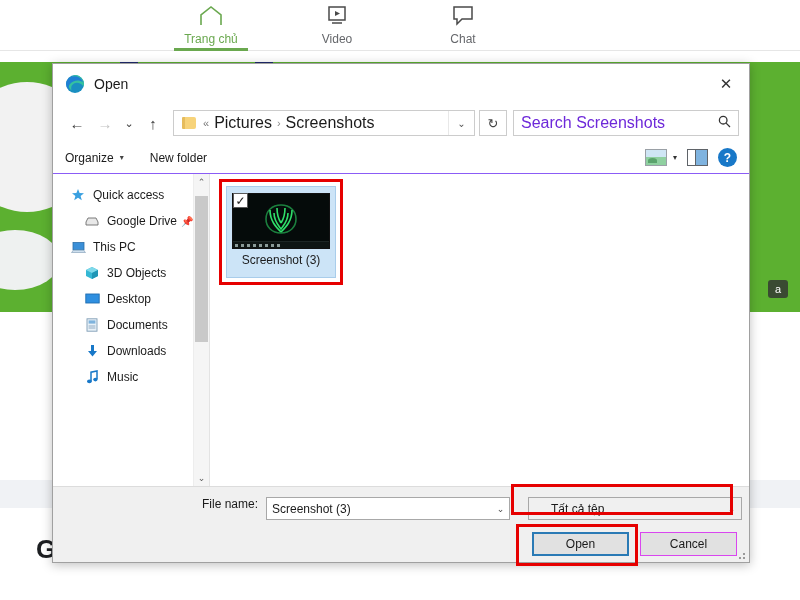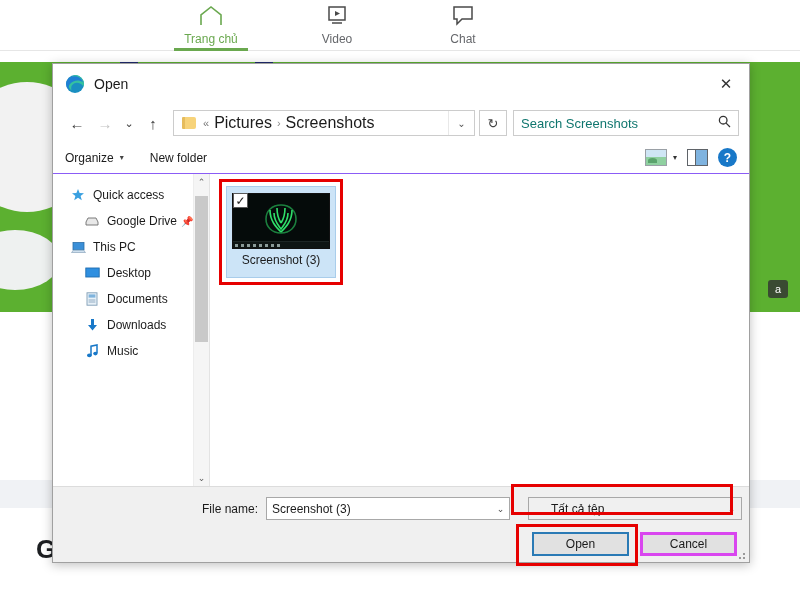--- a/index.html
+++ b/index.html
@@ -143,21 +143,21 @@
     width: 28px; height: 26px; margin-left: 4px;
     border: 1px solid #cccccc; background: #fff;
     display: flex; align-items: center; justify-content: center;
     font-size: 13px; color: #444; cursor: pointer;
   }
   .search-box {
     width: 226px; height: 26px; margin-left: 6px;
     border: 1px solid #cccccc; background: #ffffff;
     display: flex; align-items: center; padding: 0 7px;
   }
-  .search-box .ph { flex: 1; font-size: 13px; color: #0f766e; }
+  .search-box .ph { flex: 1; font-size: 16px; color: #6d28d9; }
   .search-ico { font-size: 13px; color: #333; }
 
   
   .dlg-toolbar {
     height: 32px; flex: 0 0 32px;
     display: flex; align-items: center;
     padding: 0 12px;
     border-bottom: 1px solid #8b5cf6;
   }
   .tb-item {
@@ -266,22 +266,22 @@
     border: 3px solid #e60000; pointer-events: none;
   }
 
   
   .dlg-bottom {
     flex: 0 0 76px; background: #f0f0f0;
     border-top: 1px solid #dcdcdc;
     position: relative;
   }
   .fn-row {
-    position: absolute; left: 8px; top: 10px; width: 100%;
-    display: flex; align-items: center;
+    position: absolute; left: 0; top: 10px; width: 100%;
+    display: flex;  padding-left: 8px;
   }
   .fn-label { width: 205px; text-align: right; font-size: 12px; color: #1b1b1b; padding-right: 8px;}
   .fn-input {
     width: 244px; height: 23px; background: #ffffff;
     border: 1px solid #a8a8a8; display: flex; align-items: center;
     padding-left: 5px;
   }
   .fn-input .val { flex: 1; font-size: 12px; color: #1b1b1b; }
   .fn-input .chev { width: 17px; text-align: center; font-size: 9px; color: #4a4a4a; }
   .ft-select {
@@ -292,21 +292,21 @@
   .ft-select .val { flex: 1; font-size: 12px; color: #1b1b1b; margin-left: 14px; }
   .ft-select .chev { width: 19px; text-align: center; font-size: 9px; color: #4a4a4a; }
 
   .btn-row {
     position: absolute; right: 12px; top: 45px;
     display: flex; align-items: center; gap: 11px;
   }
   .dlg-btn {
     width: 97px; height: 24px;
     font-size: 12px; color: #1b1b1b;
-    background: #e1e1e1; border: 3px solid #d946ef;
+    background: #e1e1e1; border: 1px solid #d946ef;
     display: flex; align-items: center; justify-content: center;
     cursor: pointer;
   }
   .dlg-btn.primary {
     background: #e1e1e1; border: 2px solid #2a7ab5;
   }
   .annot-open {
     position: absolute; right: 111px; top: 37px;
     width: 122px; height: 42px;
     border: 3px solid #e60000; pointer-events: none;
@@ -475,20 +475,30 @@
       <div class="np-item lvl0">
         <span class="np-ico">
           <svg width="15" height="13" viewBox="0 0 15 13">
               <rect x="2" y="1.5" width="11" height="7.5" fill="#3a8fd8" stroke="#2b6ea8" stroke-width="0.8"></rect>
               <path d="M0.5 11.5 L14.5 11.5 L12.5 9.2 L2.5 9.2 Z" fill="#cfe0ef" stroke="#8aa5bb" stroke-width="0.7"></path>
             </svg>
         </span>
         <span>This PC</span>
       </div>
 
+      <div class="np-item lvl1">
+        <span class="np-ico">
+          <svg width="14" height="14" viewBox="0 0 14 14">
+              <path d="M7 1 L13 4 V10 L7 13 L1 10 V4 Z" fill="#35b7d4"></path>
+              <path d="M7 1 L13 4 L7 7 L1 4 Z" fill="#7fd9ea"></path>
+              <path d="M7 7 L13 4 V10 L7 13 Z" fill="#1f95b5"></path>
+            </svg>
+        </span>
+        <span>3D Objects</span>
+      </div>
 
       <div class="np-item lvl1">
         <span class="np-ico">
           <svg width="15" height="12" viewBox="0 0 15 12">
               <rect x="0.8" y="1" width="13.4" height="9" fill="#2f8fe0" stroke="#1f6db0" stroke-width="0.9"></rect>
             </svg>
         </span>
         <span>Desktop</span>
       </div>
 

